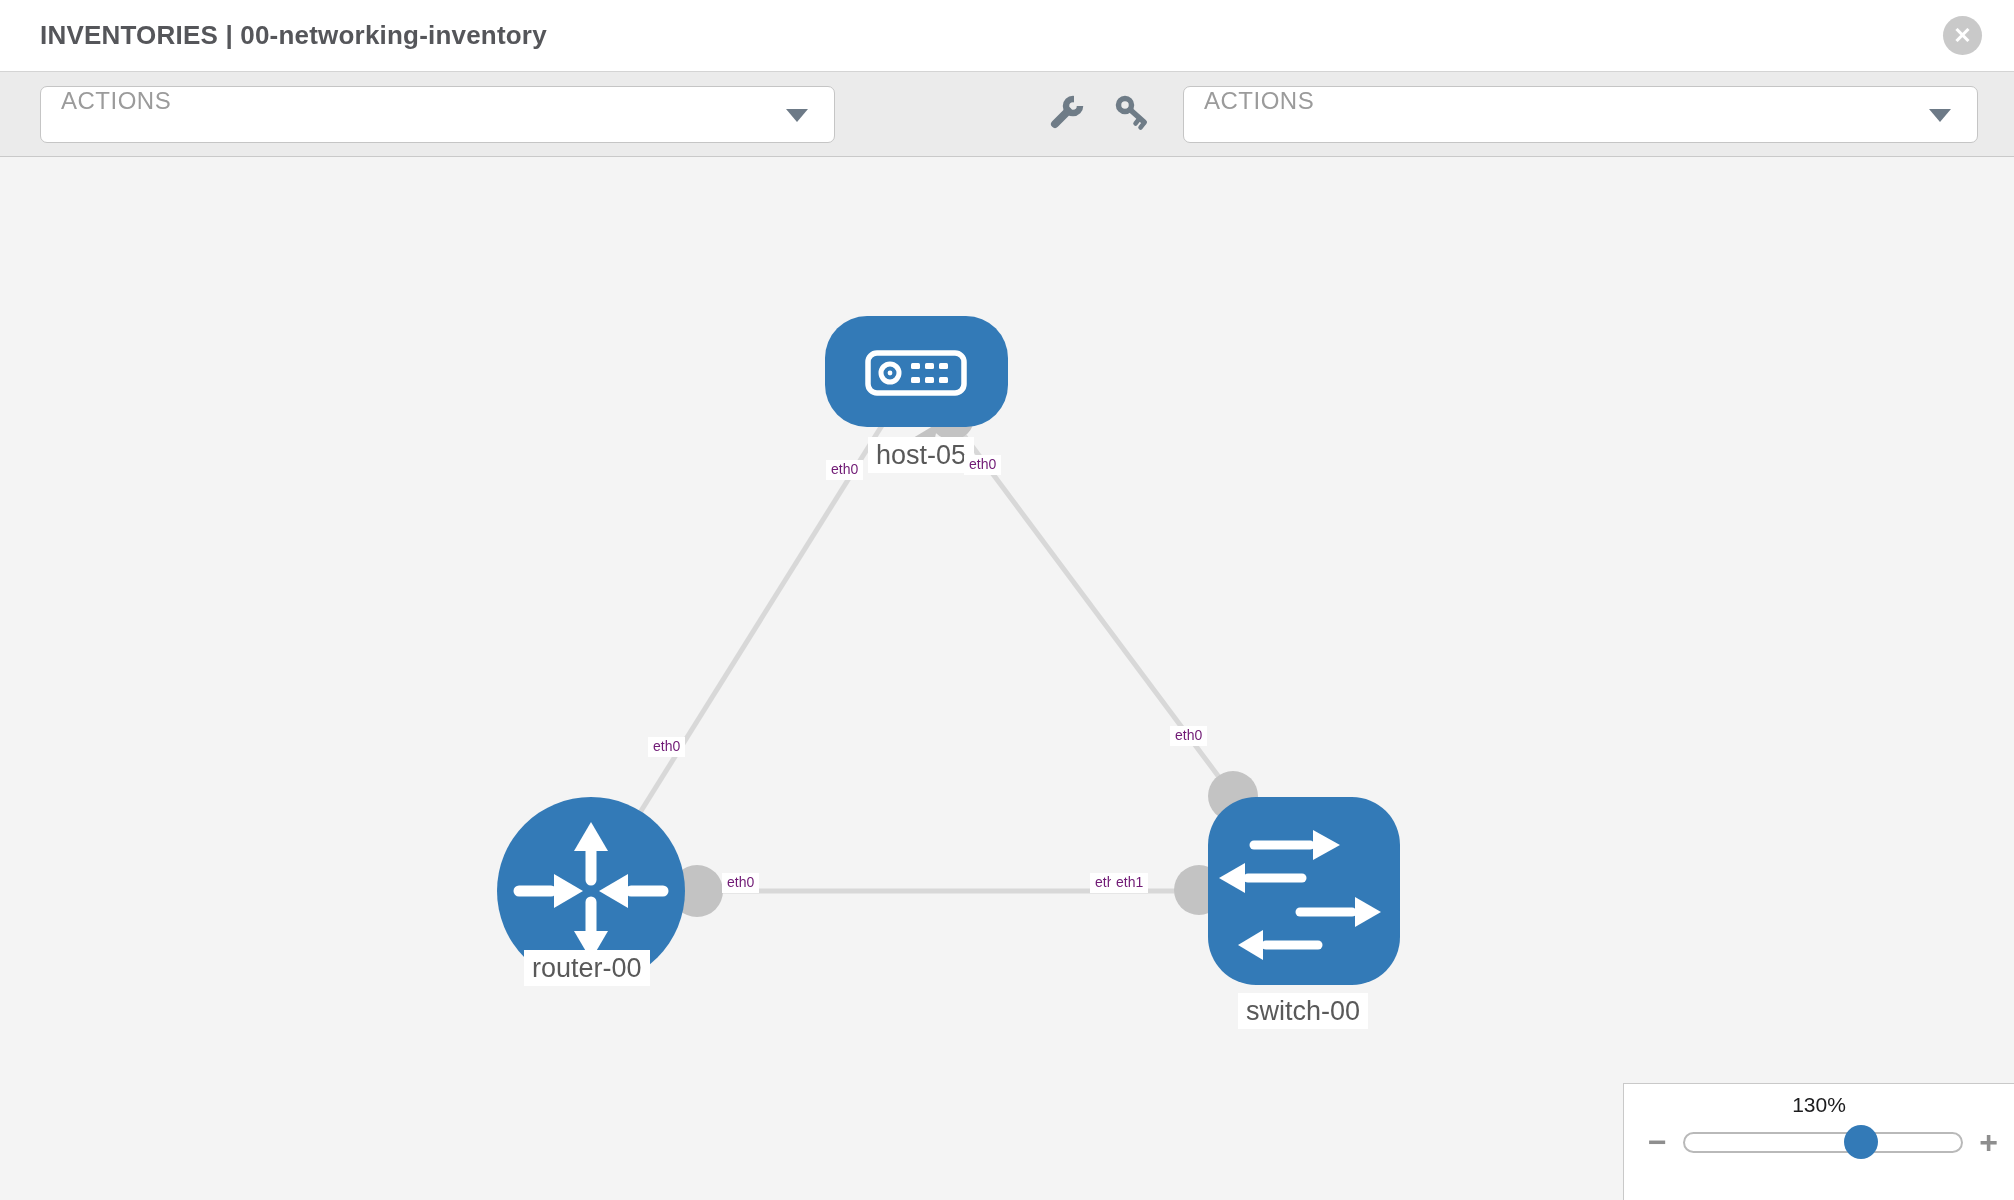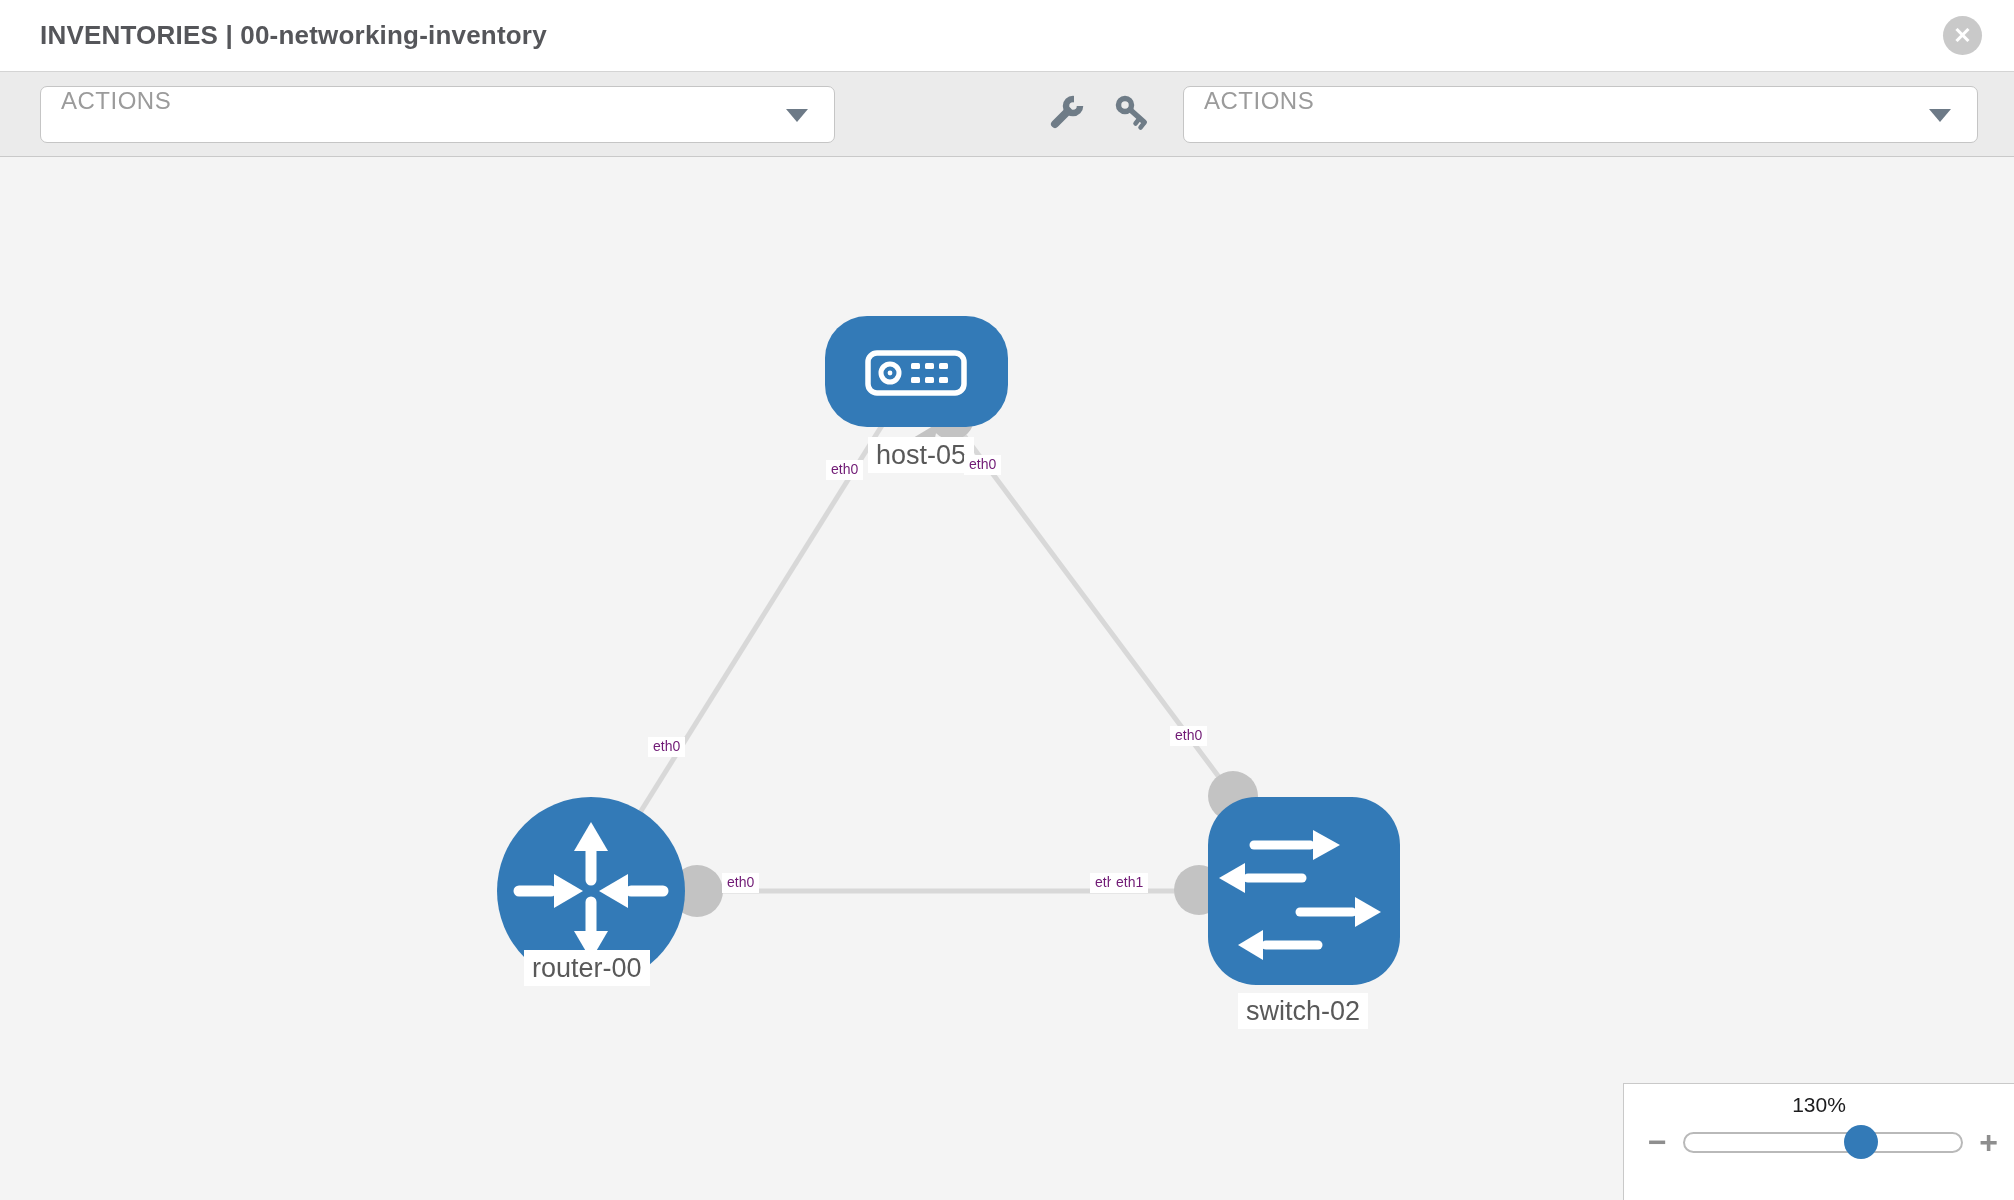--- a/index.html
+++ b/index.html
@@ -148,21 +148,21 @@
 
   <div class="chip" style="left:826px; top:460px;">eth0</div>
   <div class="chip node-label" style="left:868px; top:437px;">host-05</div>
   <div class="chip" style="left:964px; top:455px;">eth0</div>
   <div class="chip" style="left:648px; top:737px;">eth0</div>
   <div class="chip" style="left:1170px; top:726px;">eth0</div>
   <div class="chip" style="left:722px; top:873px;">eth0</div>
   <div class="chip" style="left:1090px; top:873px;">eth0</div>
   <div class="chip" style="left:1111px; top:873px;text-align:right;">eth1</div>
   <div class="chip node-label" style="left:524px; top:950px;">router-00</div>
-  <div class="chip node-label" style="left:1238px; top:993px;">switch-02</div>
+  <div class="chip node-label" style="left:1238px; top:993px;">switch-00</div>
 
   <div class="zoom-panel">
     <div class="zoom-level">130%</div>
     <div class="zoom-row">
       <span class="zoom-btn">−</span>
       <div class="zoom-track">
         <div class="zoom-thumb"></div>
       </div>
       <span class="zoom-btn">+</span>
     </div>

